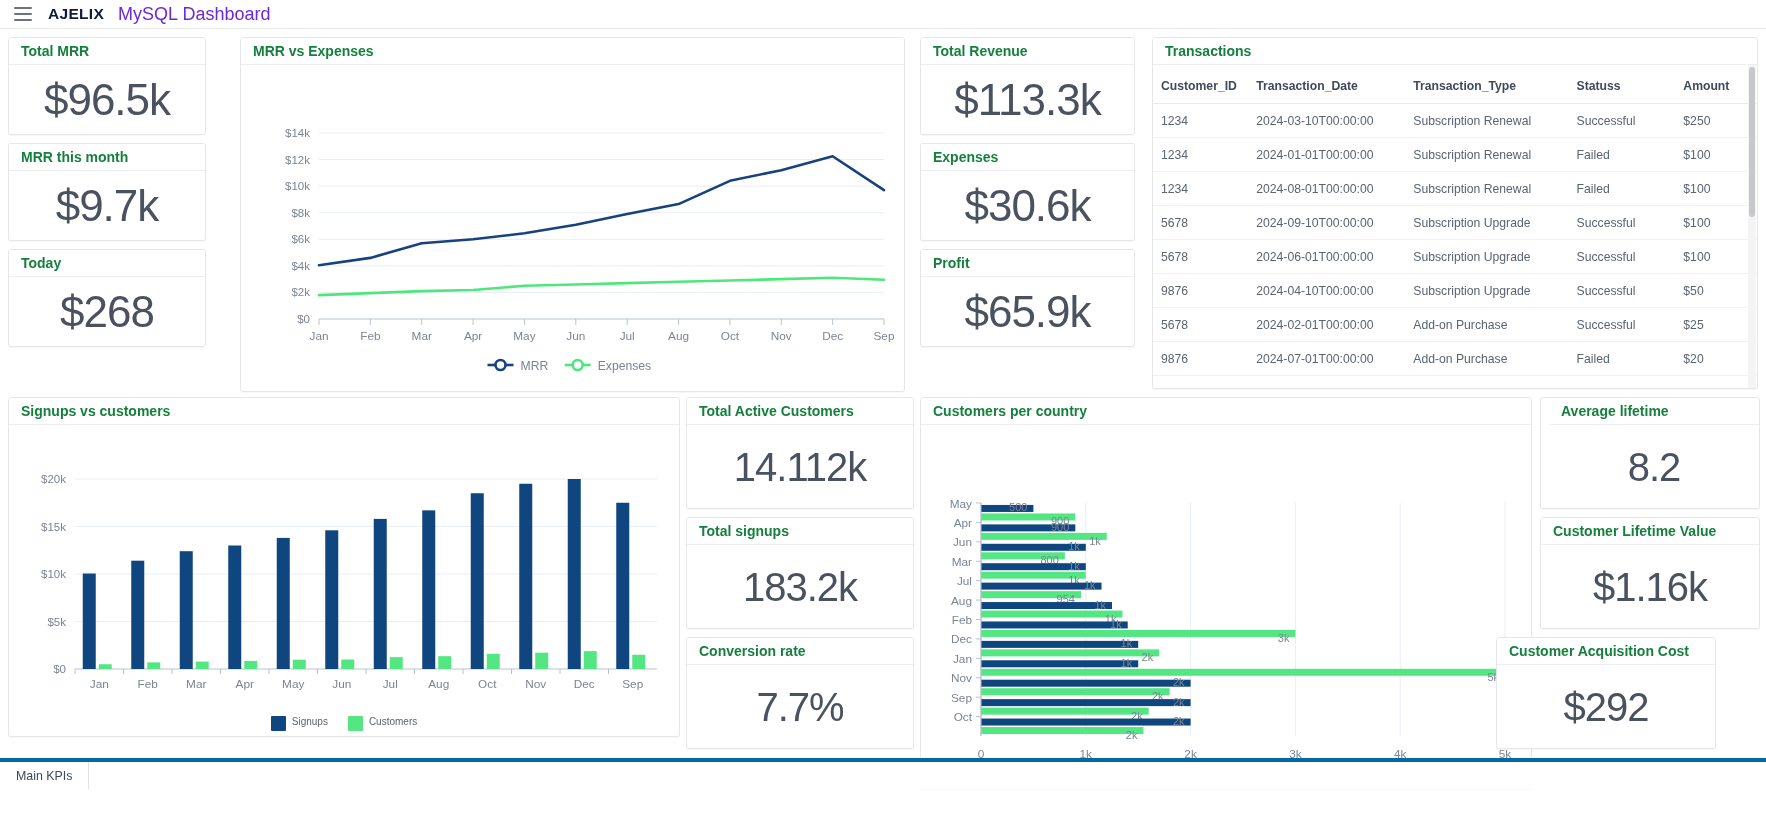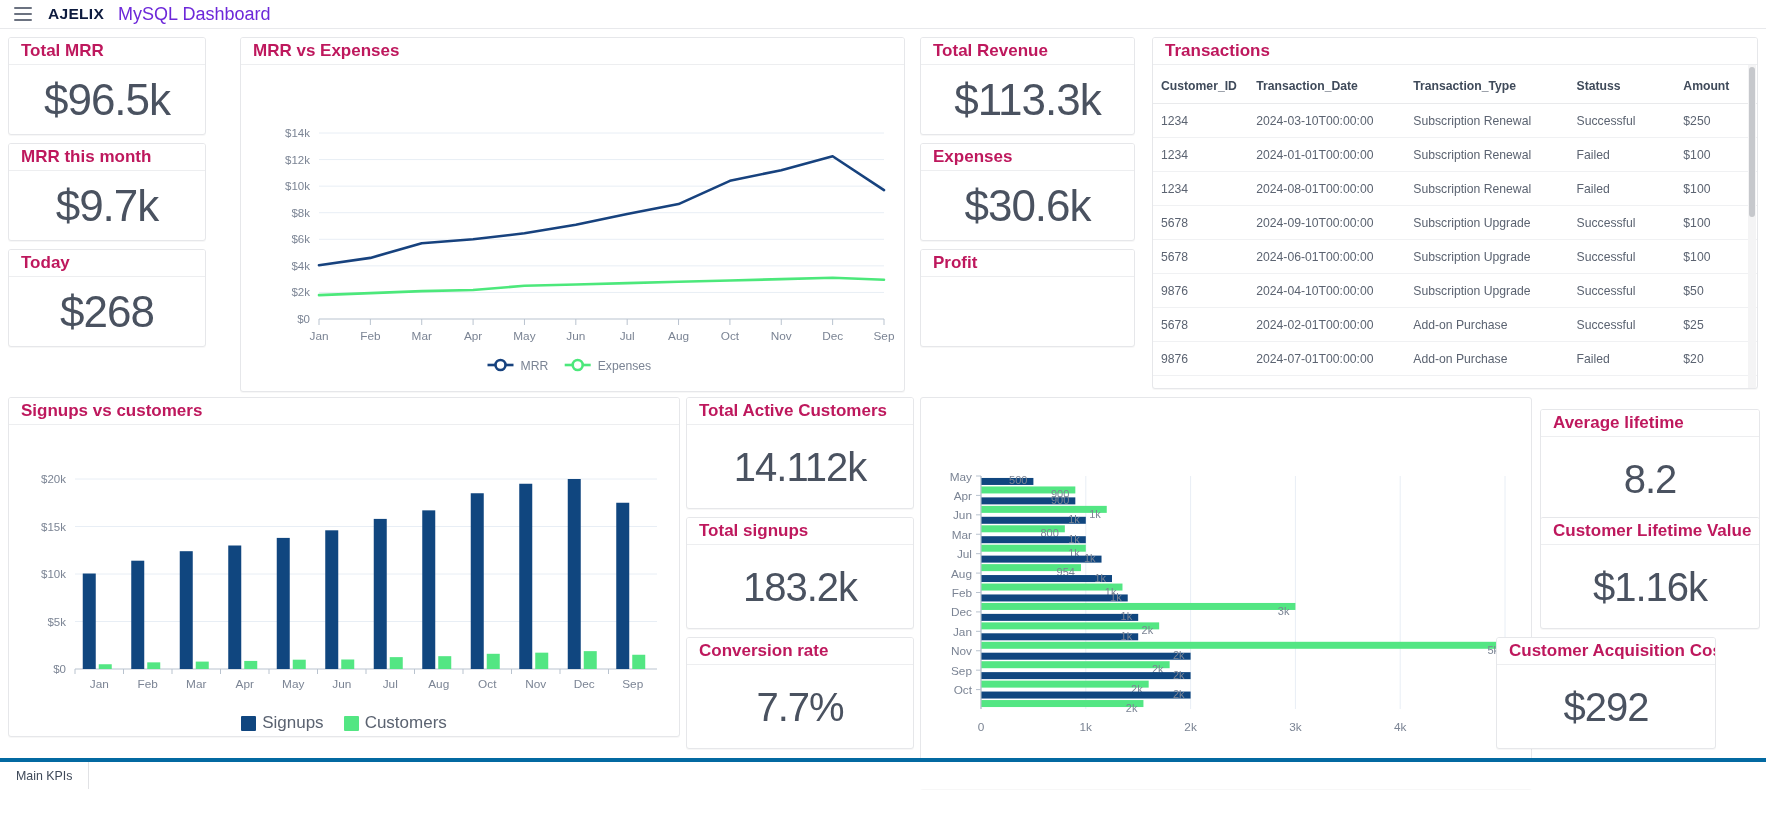--- a/index.html
+++ b/index.html
@@ -28,21 +28,21 @@
   
   #board { position: relative; width: 1766px; height: 760px; background: #fff; }
   .card {
     position: absolute; background: #fff;
     border: 1px solid #e6e7ea; border-radius: 3px;
     box-shadow: 0 1px 1px rgba(0,0,0,.035);
     overflow: hidden;
   }
   .card-hd {
     height: 27px; display: flex; align-items: center;
-    padding: 0 12px; font-size: 17px; font-weight: 700; color: #be185d;
+    padding: 0 12px; font-size: 14px; font-weight: 700; color: #15803d;
     border-bottom: 1px solid #edeef0; background: #fff; white-space: nowrap;
   }
   .kpi-body {
     height: calc(100% - 27px);
     display: flex; align-items: center; justify-content: center;
   }
   .kpi-val {
     font-size: 44px; font-weight: 300; color: #4a5260;
     letter-spacing: -1px; line-height: 1; white-space: nowrap;
   }
@@ -68,21 +68,21 @@
     position: absolute; top: 2px; right: 2px; width: 6px; height: 150px;
     background: #c6c8cc; border-radius: 3px;
   }
   .scroll-track {
     position: absolute; top: 0; right: 1px; width: 8px; height: 100%;
     background: #f4f4f5;
   }
 
   
   .legend { display: flex; justify-content: center; gap: 20px; align-items: center; }
-  .lg-item { display: flex; align-items: center; gap: 6px; font-size: 17px; color: #5b6371; }
+  .lg-item { display: flex; gap: 6px; font-size: 10px; color: #5b6371; }
   .lg-sq { width: 15px; height: 15px; border-radius: 1px; }
 
   
   #tabbar {
     position: absolute; left: 0; bottom: 0; width: 1766px; height: 31px;
     border-top: 4px solid #0369a1; background: #fff; display: flex; align-items: stretch;
   }
   .tab {
     display: flex; align-items: center; padding: 0 16px;
     font-size: 12.4px; color: #3f4a5a; border-right: 1px solid #e1e2e5;
@@ -187,20 +187,23 @@
       </div>
   </div>
   <div class="card" style="left:920px; top:114px; width:215px; height:98px;">
     <div class="card-hd">Expenses</div>
     <div class="kpi-body">
         <div class="kpi-val">$30.6k</div>
       </div>
   </div>
   <div class="card" style="left:920px; top:220px; width:215px; height:98px;">
     <div class="card-hd">Profit</div>
+    <div class="kpi-body">
+        <div class="kpi-val">$65.9k</div>
+      </div>
   </div>
 
   <div class="card" style="left:1152px; top:8px; width:606px; height:352px;">
     <div class="card-hd">Transactions</div>
     <div class="tbl-wrap">
       <div class="scroll-track"></div>
       <div class="scrollbar"></div>
       <table>
         <thead>
             <tr id="tx-head">
@@ -362,20 +365,21 @@
       </div>
   </div>
   <div class="card kpi-sm" style="left:686px; top:608px; width:228px; height:112px;">
     <div class="card-hd">Conversion rate</div>
     <div class="kpi-body">
         <div class="kpi-val">7.7%</div>
       </div>
   </div>
 
   <div class="card" style="left:920px; top:368px; width:612px; height:392px;">
+    <div class="card-hd">Customers per country</div>
     <div class="chart-body">
       <svg id="svg-hbar" width="612" height="363">
           <line x1="60" y1="78" x2="60" y2="311" stroke="#b9c3cf" stroke-width="1"></line>
           <text x="60" y="333" text-anchor="middle" font-size="11.8">0</text>
           <line x1="164.8" y1="78" x2="164.8" y2="311" stroke="#e8eef5" stroke-width="1"></line>
           <text x="164.8" y="333" text-anchor="middle" font-size="11.8">1k</text>
           <line x1="269.6" y1="78" x2="269.6" y2="311" stroke="#e8eef5" stroke-width="1"></line>
           <text x="269.6" y="333" text-anchor="middle" font-size="11.8">2k</text>
           <line x1="374.4" y1="78" x2="374.4" y2="311" stroke="#e8eef5" stroke-width="1"></line>
           <text x="374.4" y="333" text-anchor="middle" font-size="11.8">3k</text>
@@ -453,21 +457,21 @@
           <rect x="60" y="302.0416666666667" width="162.44" height="7" fill="#53e683"></rect>
           <text x="263.6" y="300.0416666666667" text-anchor="end" font-size="11" fill="#2b3442">2k</text>
           <text x="216.44" y="314.0416666666667" text-anchor="end" font-size="11" fill="#2b3442">2k</text>
           <line x1="55" y1="291.58333333333337" x2="60" y2="291.58333333333337" stroke="#b9c3cf" stroke-width="1"></line>
           <text x="51" y="296.08333333333337" text-anchor="end" font-size="11.8">Oct</text>
           <line x1="60" y1="78" x2="60" y2="311" stroke="#b9c3cf" stroke-width="1"></line>
         </svg>
     </div>
   </div>
 
-  <div class="card kpi-sm" style="left:1540px; top:380px; width:220px; height:112px;">
+  <div class="card kpi-sm" style="left:1540px; top:368px; width:220px; height:112px;padding-left:8px;">
     <div class="card-hd">Average lifetime</div>
     <div class="kpi-body">
         <div class="kpi-val">8.2</div>
       </div>
   </div>
   <div class="card kpi-sm" style="left:1540px; top:488px; width:220px; height:112px;">
     <div class="card-hd">Customer Lifetime Value</div>
     <div class="kpi-body">
         <div class="kpi-val">$1.16k</div>
       </div>

